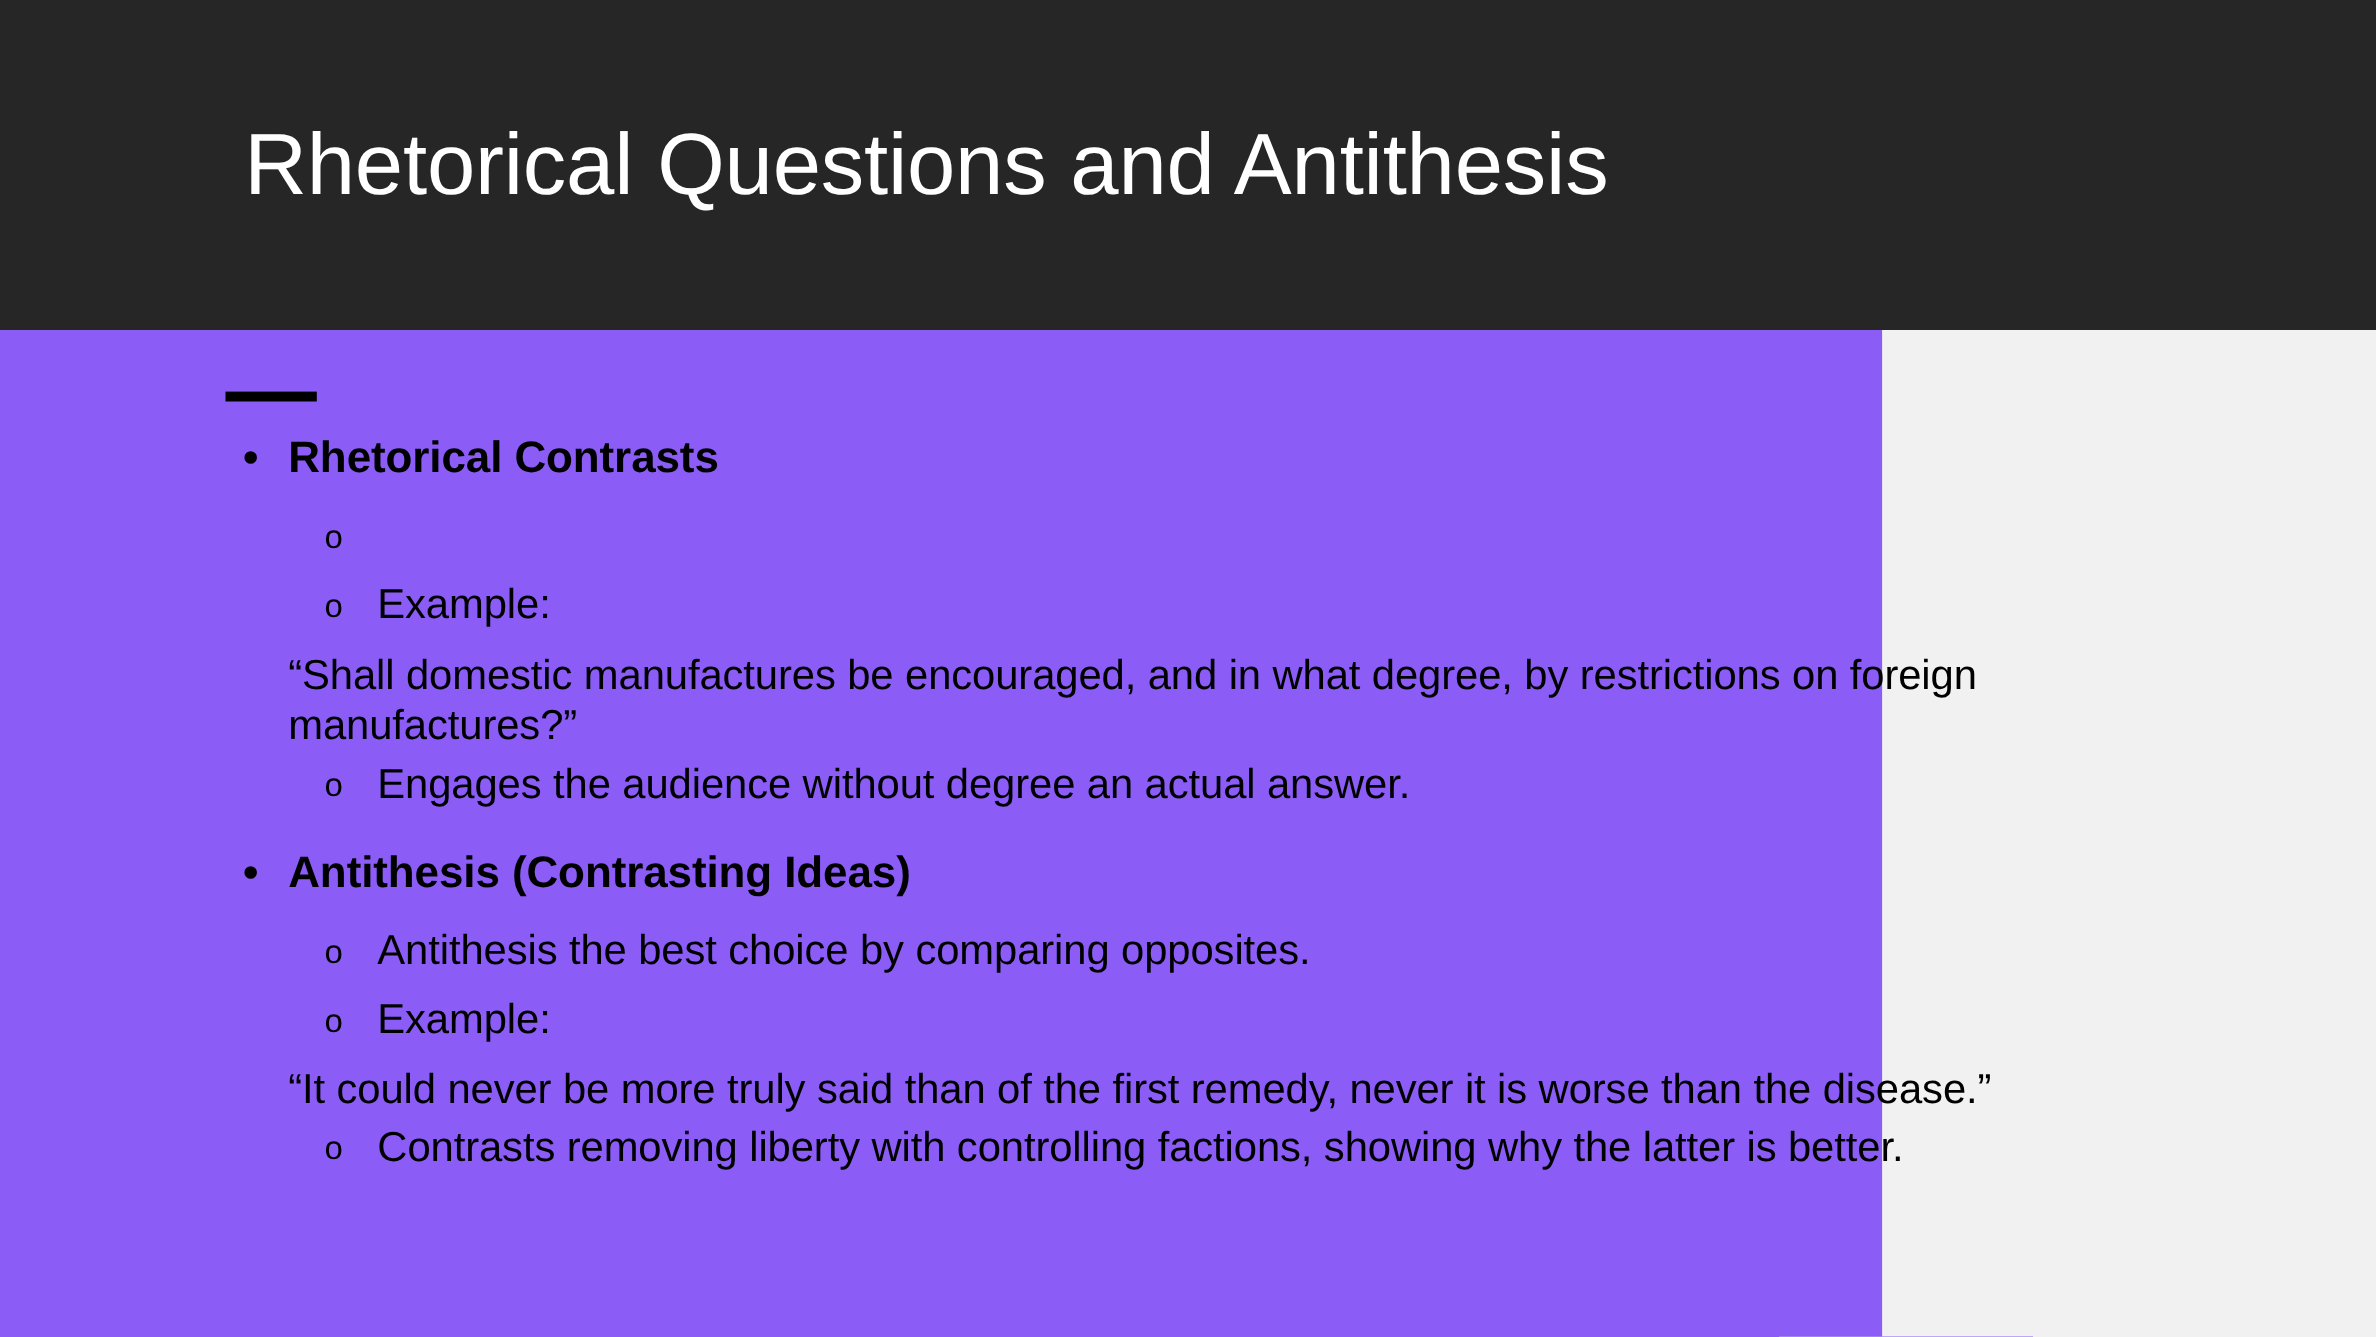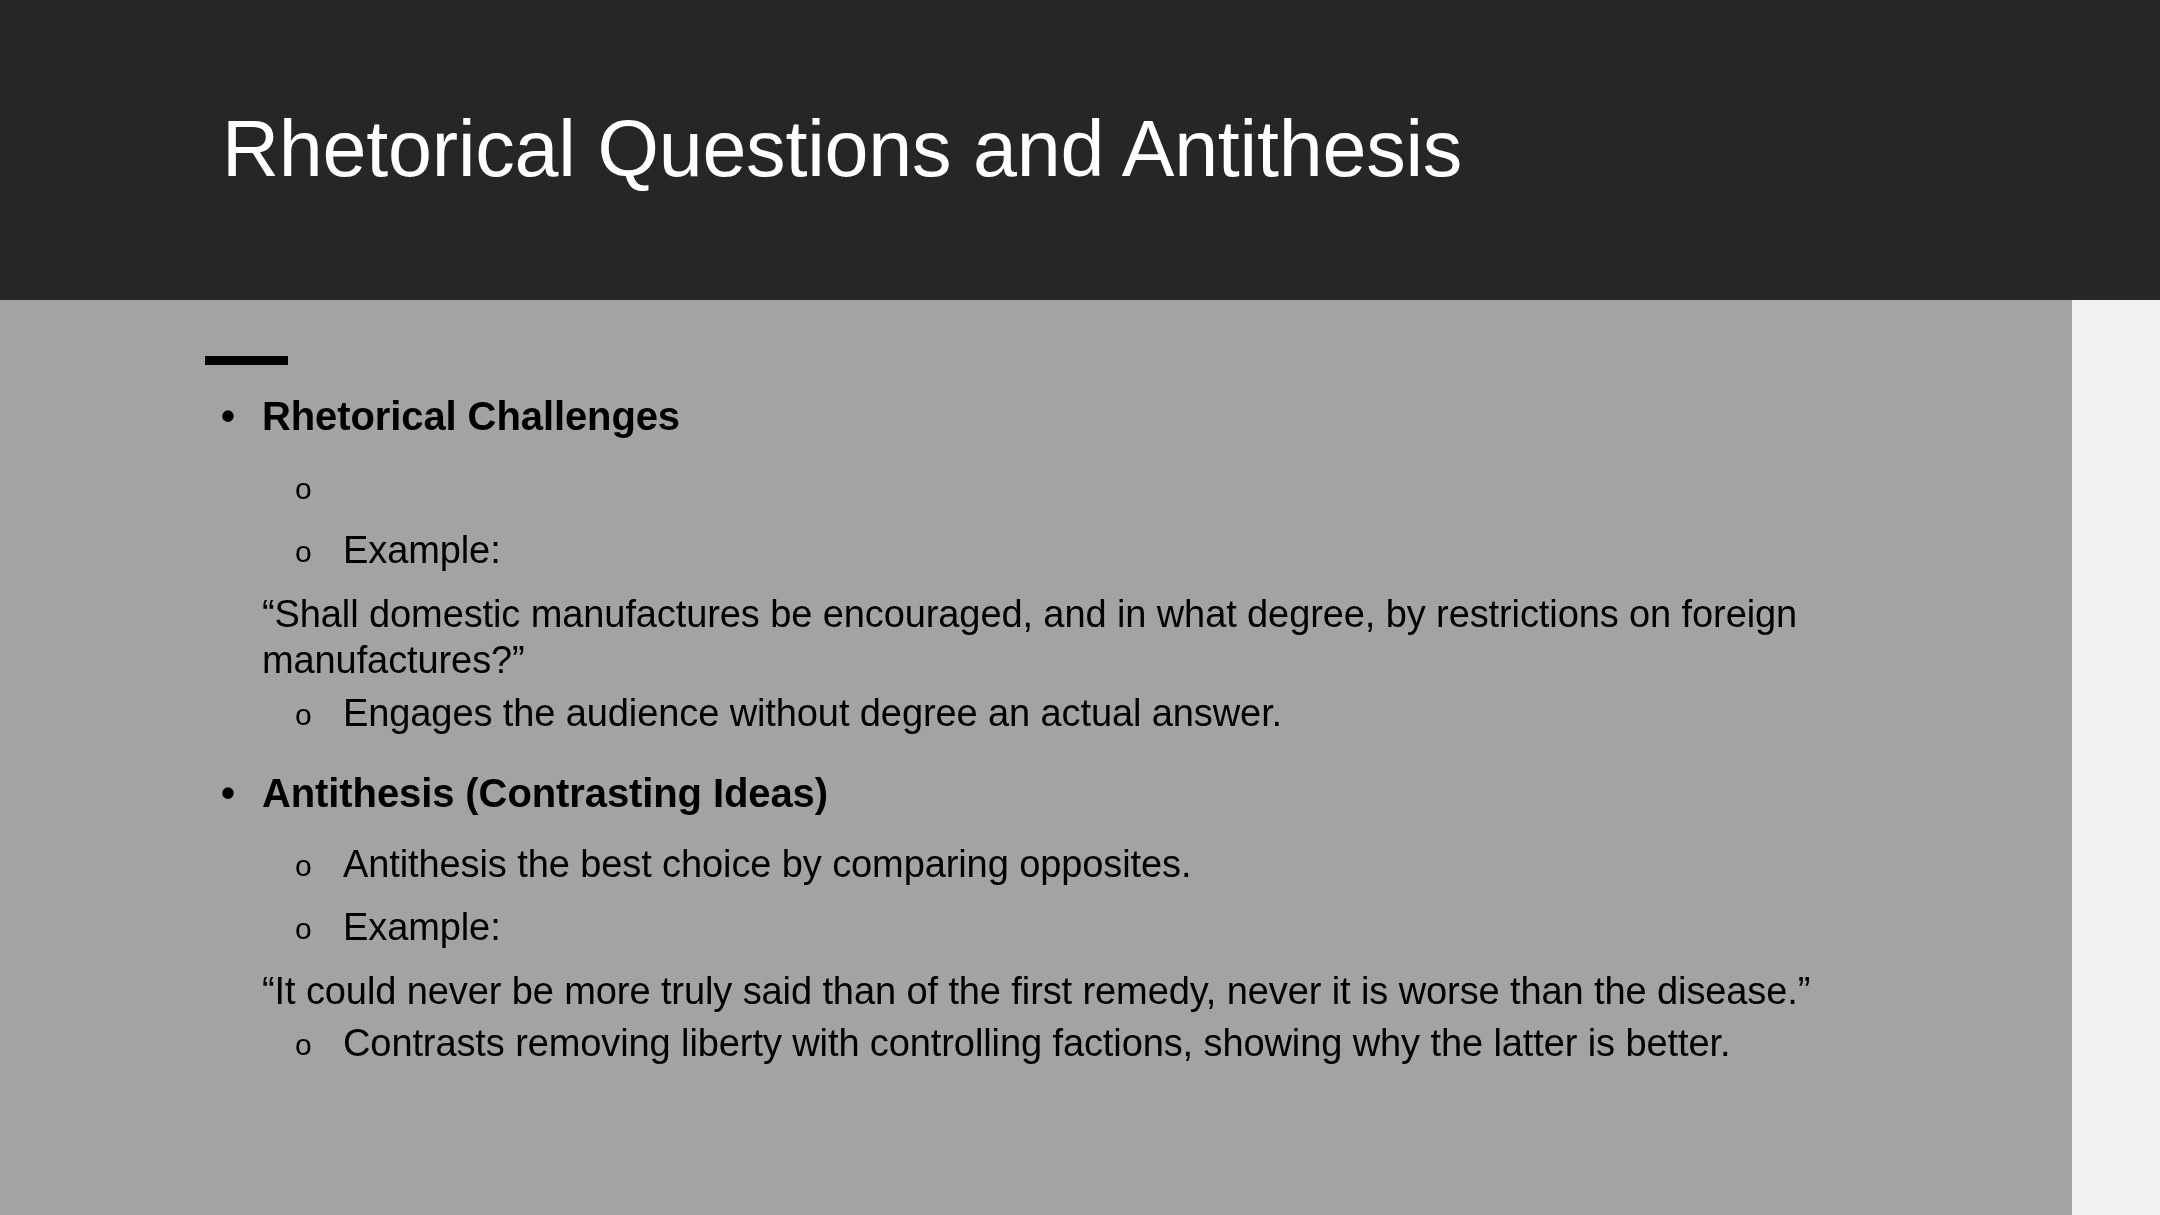--- a/index.html
+++ b/index.html
@@ -10,23 +10,23 @@
   body {
     width: 2160px;
     height: 1215px;
     background: #f1f1f1;
     font-family: "Liberation Sans", sans-serif;
     overflow: hidden;
   }
 
   .slide {
     position: relative;
-    width: 2072px;
+    width: 1711px;
     height: 1215px;
-    background: #a3a3a3;
+    background: #8b5cf6;
     box-sizing: border-box;
   }
 
   
   .title-band {
     position: absolute;
     left: 0;
     top: 0;
     width: 2160px;
     height: 300px;
@@ -137,21 +137,21 @@
   <div class="title-band">
     <h1 class="slide-title">Rhetorical Questions and Antithesis</h1>
   </div>
 
   <div class="accent-rule"></div>
 
   <div class="body-area">
 
     <p class="lvl1">
       <span class="marker">•</span>
-      <span>Rhetorical Challenges</span>
+      <span>Rhetorical Contrasts</span>
     </p>
 
     <div class="spacer-sm"></div>
 
     <p class="lvl2">
       <span class="marker">o</span>
     </p>
 
     <p class="lvl2">
       <span class="marker">o</span>

